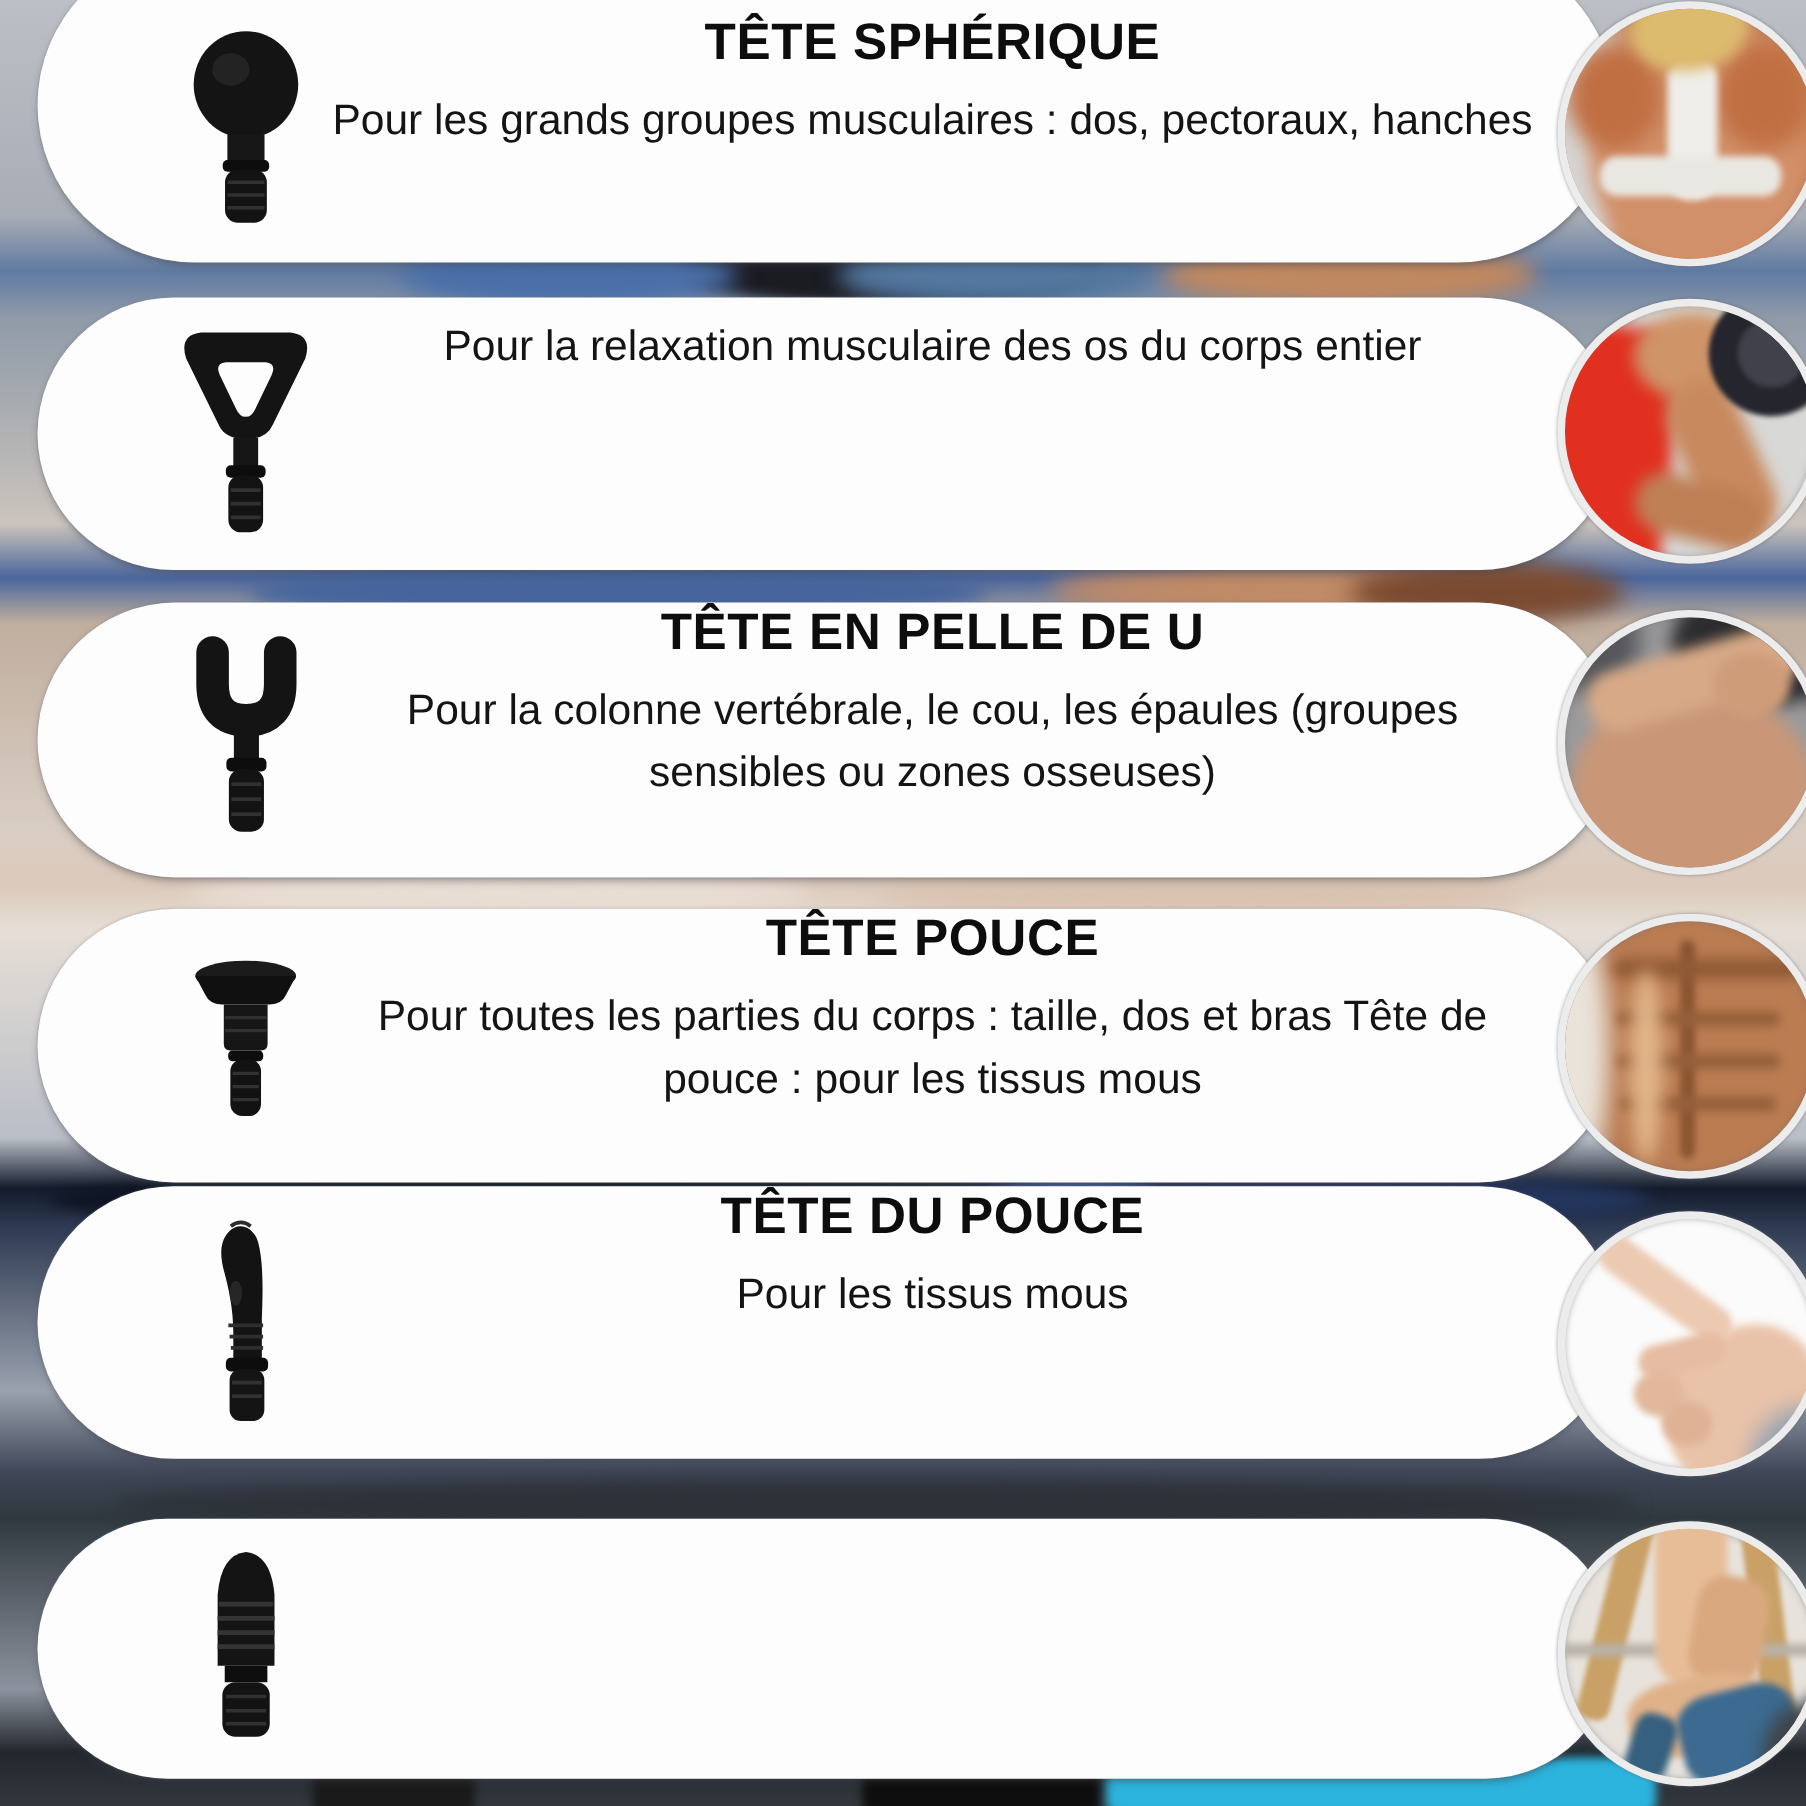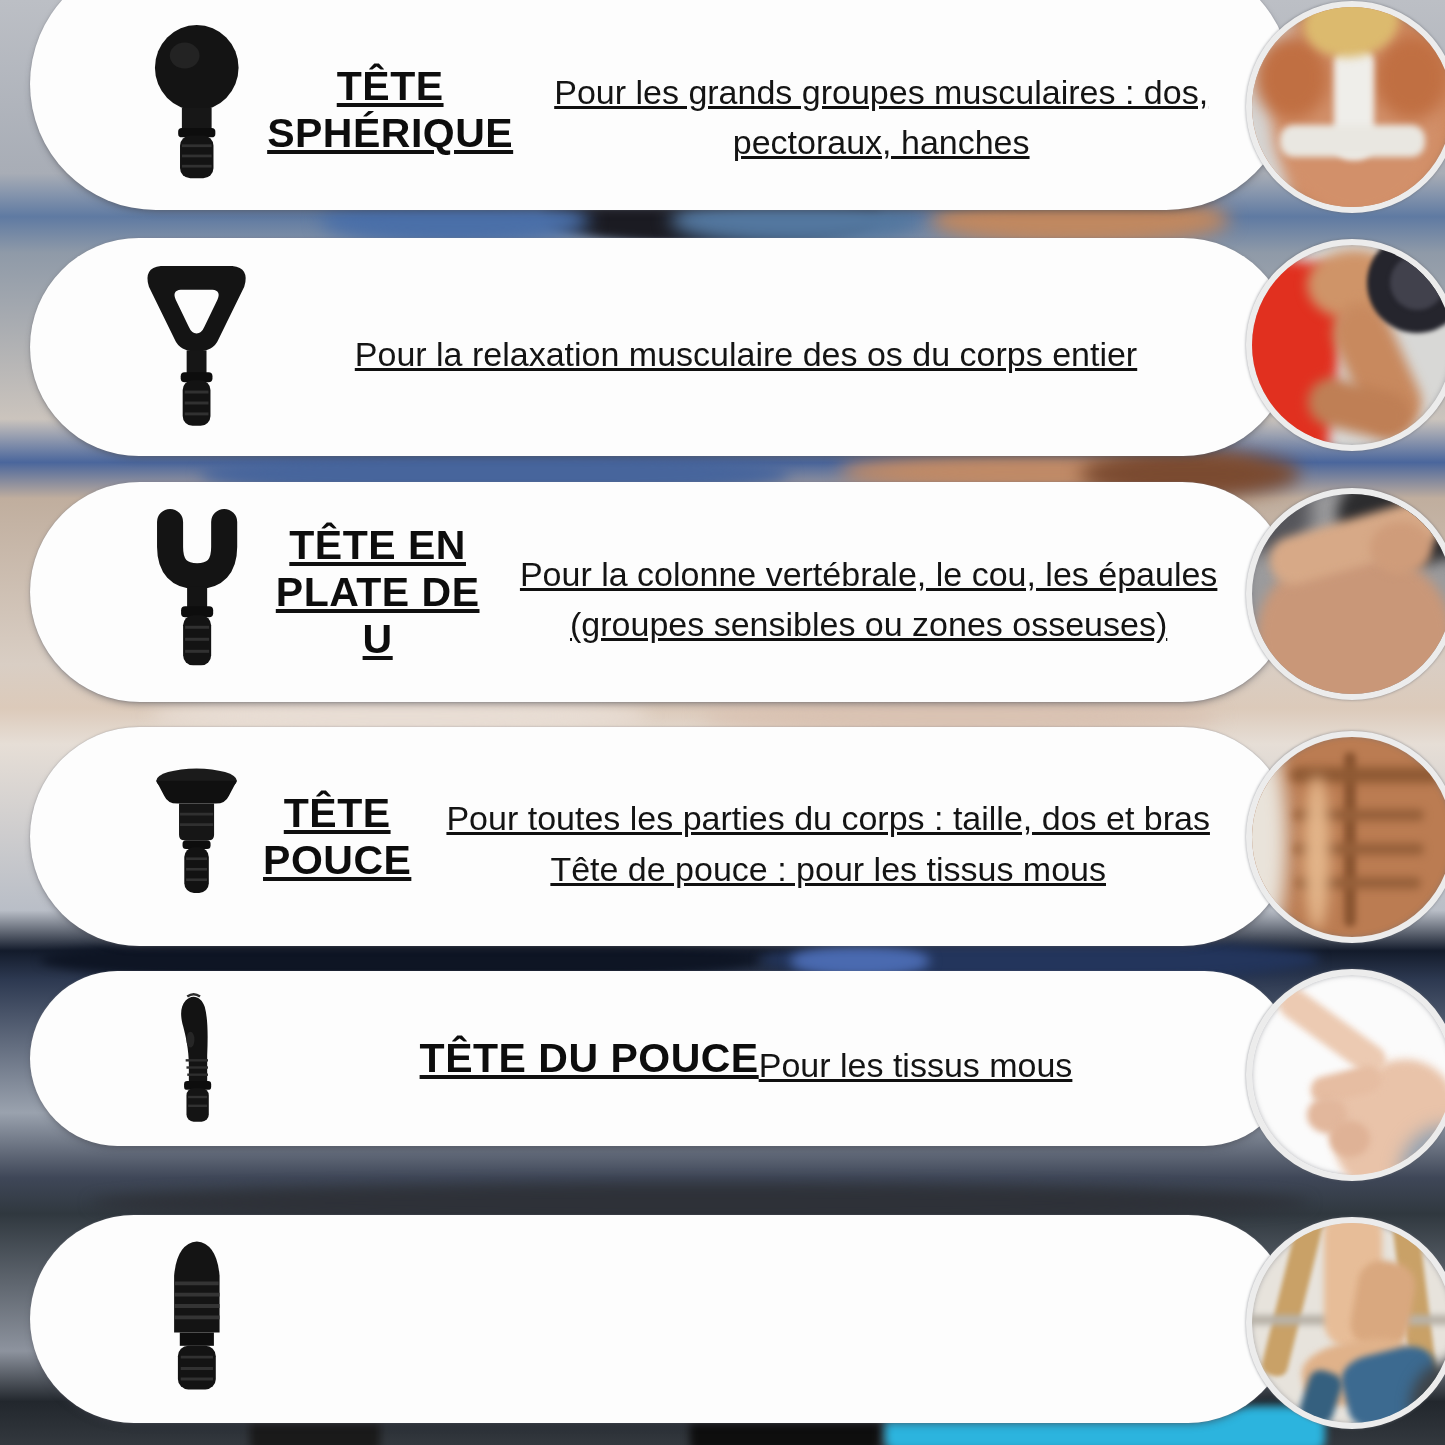--- a/index.html
+++ b/index.html
@@ -14,35 +14,35 @@
       #9aa2ae 77%, #3f4758 81.5%, #30383f 84%,
       #8d939e 93.5%, #22272d 97%, #33383e 100%);
   }
   .blob{position:absolute;border-radius:50%;}
   
   .row{position:absolute;left:30px;width:1262px;}
   .r1{top:-42px;height:252px;}
   .r2{top:238px;height:218px;}
   .r3{top:482px;height:220px;}
   .r4{top:727px;height:219px;}
-  .r5{top:971px;height:175px;}
+  .r5{top:949px;height:218px;}
   .r6{top:1215px;height:208px;}
   .pill{
     position:absolute;inset:0;background:#fdfdfd;border-radius:126px;
     box-shadow:0 4px 7px -2px rgba(60,62,72,.5), 0 0 2px rgba(120,122,132,.55);
   }
   .icon-wrap{position:absolute;left:82px;top:0;bottom:0;width:170px;
     display:flex;align-items:center;justify-content:center;}
   .r1 .icon-wrap{top:48px;}
   .icon-wrap svg{height:82%;}
   .r4 .icon-wrap svg{height:72%;}
   .txt{
     position:absolute;left:225px;right:55px;top:0;bottom:0;
-    display:flex;flex-direction:row;align-items:center;justify-content:center;
-    text-align:center;color:#101010;text-decoration:underline;
+    display:flex;flex-direction:column;align-items:center;
+    text-align:center;color:#101010;
   }
   .r1 .txt{top:52px;}
   .r6 .txt{top:14px;}
   .title{margin:0;font-size:41px;font-weight:800;letter-spacing:.5px;color:#0d0d0d;}
   .desc{margin:14px 0 0 0;font-size:34px;line-height:1.48;max-width:1010px;color:#141414;}
   
   .photo{
     position:absolute;left:1246px;width:212px;height:212px;border-radius:50%;
     border:6px solid #ececec;box-sizing:border-box;overflow:hidden;z-index:5;
     box-shadow:0 0 3px rgba(95,98,108,.65), inset 0 0 5px rgba(110,112,122,.5);
@@ -121,21 +121,21 @@
         <path d="M33 20 v25 q0 29 27 29 q27 0 27 -29 v-25" fill="none" stroke="#141414" stroke-width="26" stroke-linecap="round"></path>
         <rect x="50" y="84" width="20" height="22" fill="#141414"></rect>
         <rect x="44" y="104" width="32" height="11" rx="4" fill="#0d0d0d"></rect>
         <rect x="46" y="113" width="28" height="50" rx="10" fill="#131313"></rect>
         <line x1="48" y1="125" x2="72" y2="125" stroke="#313131" stroke-width="3"></line>
         <line x1="48" y1="137" x2="72" y2="137" stroke="#313131" stroke-width="3"></line>
         <line x1="48" y1="149" x2="72" y2="149" stroke="#313131" stroke-width="3"></line>
       </svg>
     </div>
     <div class="txt">
-      <h2 class="title">TÊTE EN PLATE DE U</h2>
+      <h2 class="title">TÊTE EN PELLE DE U</h2>
       <p class="desc">Pour la colonne vertébrale, le cou, les épaules (groupes sensibles ou zones osseuses)</p>
     </div>
   </section>
 
   <section class="row r4">
     <div class="pill"></div>
     <div class="icon-wrap">
       <svg viewBox="0 0 120 180">
         <ellipse cx="60" cy="26" rx="46" ry="14" fill="#1b1b1b"></ellipse>
         <path d="M14 26 h92 l-9 17 q-4 9 -15 9 h-44 q-11 0 -15 -9 z" fill="#101010"></path>

